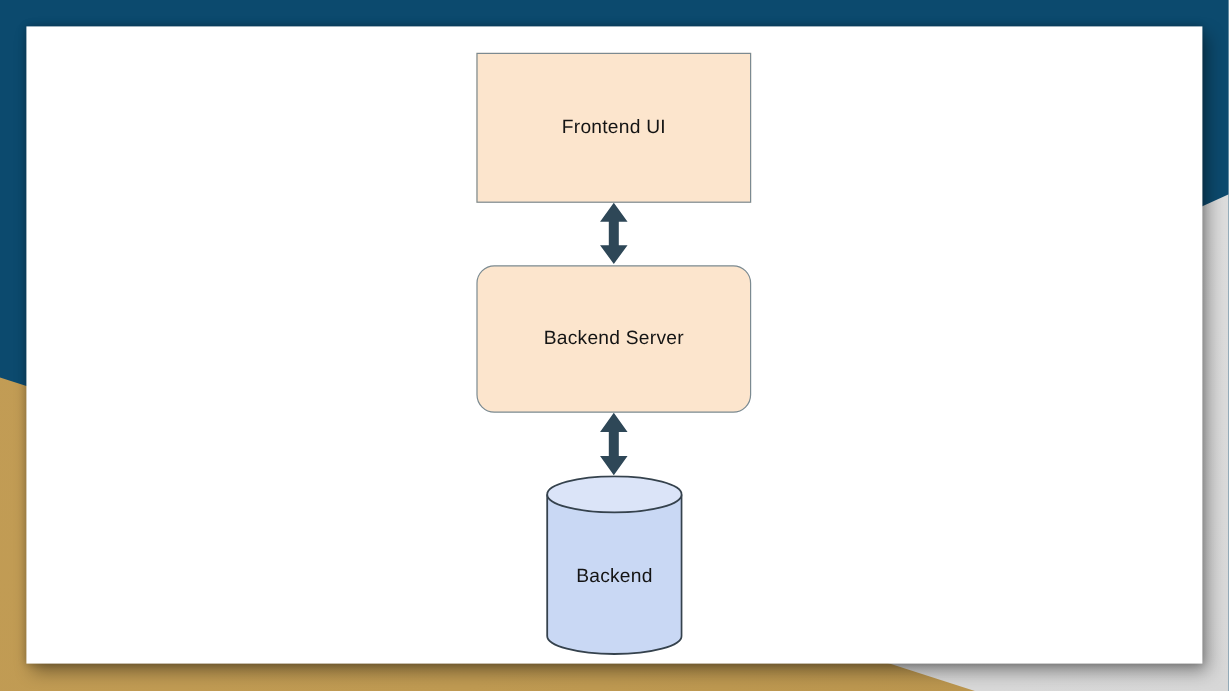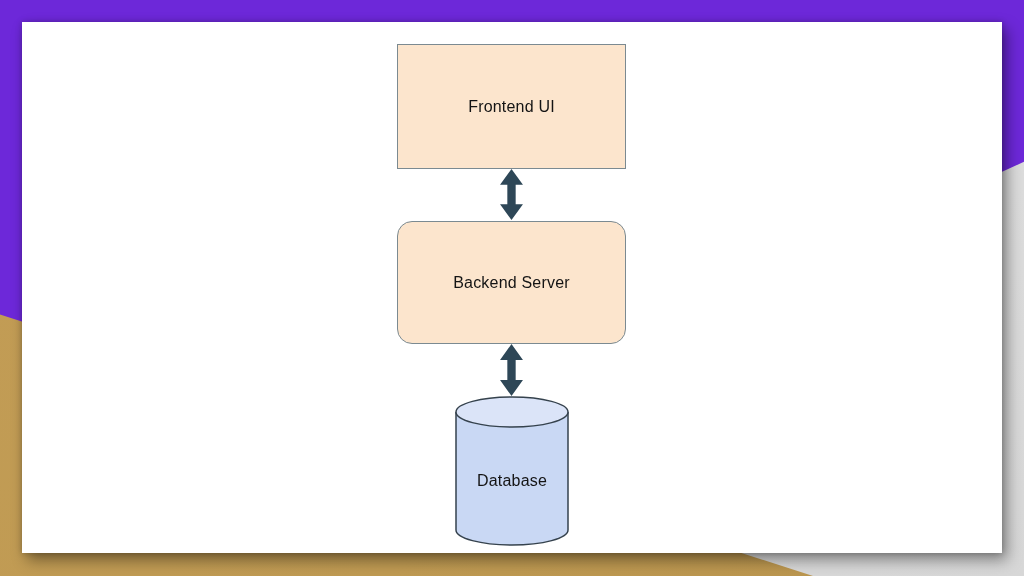--- a/index.html
+++ b/index.html
@@ -4,21 +4,21 @@
 <style>
   html, body { margin: 0; padding: 0; }
   body {
     width: 1024px; height: 576px;
     font-family: "Liberation Sans", "DejaVu Sans", sans-serif;
     overflow: hidden;
   }
   .slide-frame {
     position: relative;
     width: 1024px; height: 576px;
-    background: #6d28d9;
+    background: #0c4a6e;
     overflow: hidden;
   }
   
   .accent-gray {
     position: absolute; inset: 0;
     background: linear-gradient(160deg, #e3e3e3 0%, #d7d7d7 100%);
     clip-path: polygon(100% 28.1%, 100% 100%, 11% 100%);
   }
   
   .accent-gold {
@@ -103,17 +103,17 @@
 
     <div class="cylinder-wrap">
       <svg viewBox="0 0 114 150">
         <path d="M1,16 L1,134 A56,15 0 0 0 113,134 L113,16 Z" stroke-width="1.5" fill="#c9d8f4"></path>
         <path d="M1,16 L1,134 A56,15 0 0 0 113,134 L113,16" fill="none" stroke-width="1.5" stroke="#35424d"></path>
         <ellipse cx="57" cy="16" rx="56" ry="15" stroke-width="1.5" fill="#dbe4f8"></ellipse>
         <ellipse cx="57" cy="16" rx="56" ry="15" fill="none" stroke-width="1.5" stroke="#35424d"></ellipse>
       </svg>
     </div>
     <div class="cylinder-label-layer">
-      <span class="node-label">Database</span>
+      <span class="node-label">Backend</span>
     </div>
 
   </div>
 </div>
 
 </body></html>

